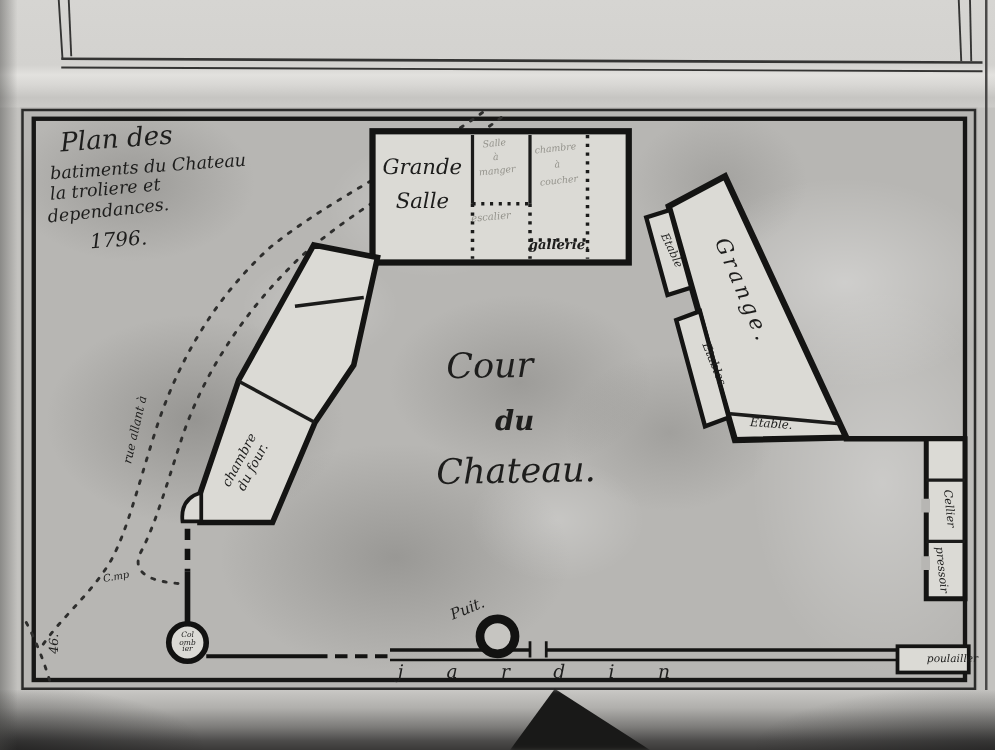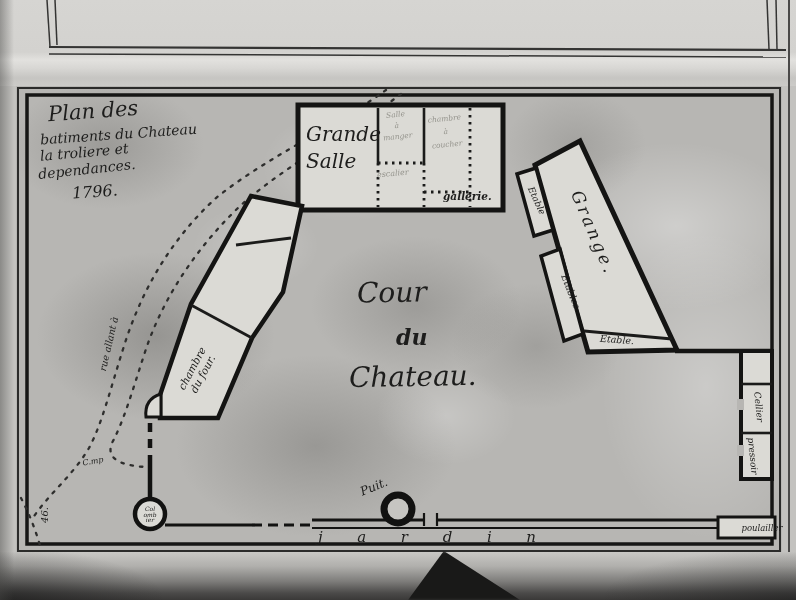--- a/index.html
+++ b/index.html
@@ -134,37 +134,37 @@
 
     <rect x="718" y="517" width="57" height="21" fill="#dbdad5" stroke="#141413" stroke-width="3"></rect>
   </svg>
 
   <div class="lbl" style="left:48px;top:100px;font-size:21px;transform:rotate(-4deg);">Plan des</div>
   <div class="lbl" style="left:40px;top:127px;font-size:14px;transform:rotate(-4deg);">batiments du Chateau</div>
   <div class="lbl" style="left:40px;top:145px;font-size:14px;transform:rotate(-5deg);">la troliere et</div>
   <div class="lbl" style="left:38px;top:162px;font-size:14px;transform:rotate(-6deg);">dependances.</div>
   <div class="lbl" style="left:72px;top:184px;font-size:16px;transform:rotate(-4deg);">1796.</div>
 
-  <div class="lbl" style="left:306px;top:121px;font-size:20px;line-height:27px;">
+  <div class="lbl" style="left:306px;top:121px;font-size:17px;line-height:27px;text-align:center;">
     <div>Grande</div>
     <div>Salle</div>
   </div>
 
   <div class="lbl pencil" style="left:382px;top:109px;font-size:7.5px;line-height:11px;text-align:center;transform:rotate(-6deg);">
     <div>Salle</div>
     <div>à</div>
     <div>manger</div>
   </div>
   <div class="lbl pencil" style="left:429px;top:112px;font-size:7.5px;line-height:13px;text-align:center;transform:rotate(-6deg);">
     <div>chambre</div>
     <div>à</div>
     <div>coucher</div>
   </div>
   <div class="lbl pencil" style="left:377px;top:170px;font-size:8px;transform:rotate(-5deg);">escalier</div>
-  <div class="lbl" style="left:423px;top:191px;font-size:10.5px;font-weight:600;margin-left:20px;">gallerie.</div>
+  <div class="lbl" style="left:423px;top:191px;font-size:10.5px;font-weight:600;">gallerie.</div>
 
   <div class="lbl" style="left:357px;top:278px;font-size:28px;transform:rotate(-1deg);">Cour</div>
   <div class="lbl" style="left:396px;top:326px;font-size:22px;font-weight:bold;">du</div>
   <div class="lbl" style="left:349px;top:362px;font-size:28px;transform:rotate(-1deg);">Chateau.</div>
 
   <div class="lbl" style="left:593px;top:233px;font-size:17px;letter-spacing:3px;transform:translate(-50%,-50%) rotate(67deg);">Grange.</div>
   <div class="lbl" style="left:536px;top:201px;font-size:9px;transform:translate(-50%,-50%) rotate(65deg);">Etable</div>
   <div class="lbl" style="left:571px;top:293px;font-size:9.5px;transform:translate(-50%,-50%) rotate(68deg);">Etables.</div>
   <div class="lbl" style="left:617px;top:340px;font-size:9.5px;transform:translate(-50%,-50%) rotate(4deg);">Etable.</div>
 

